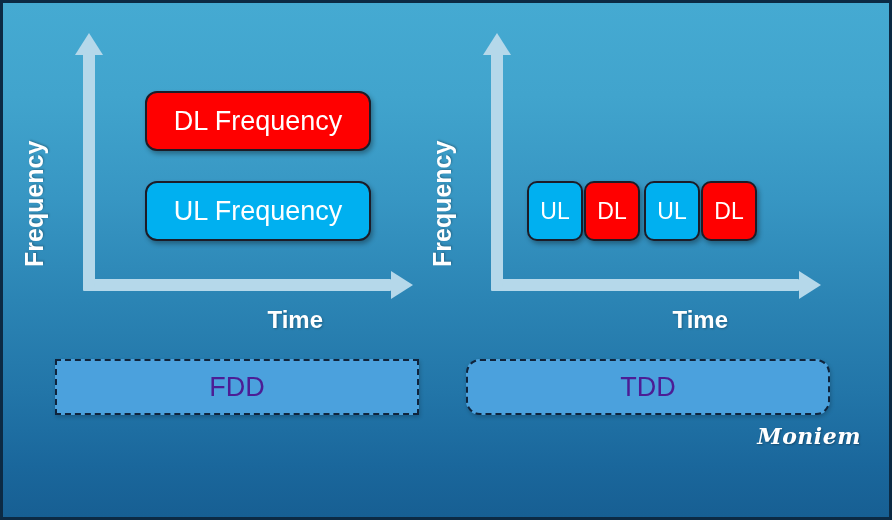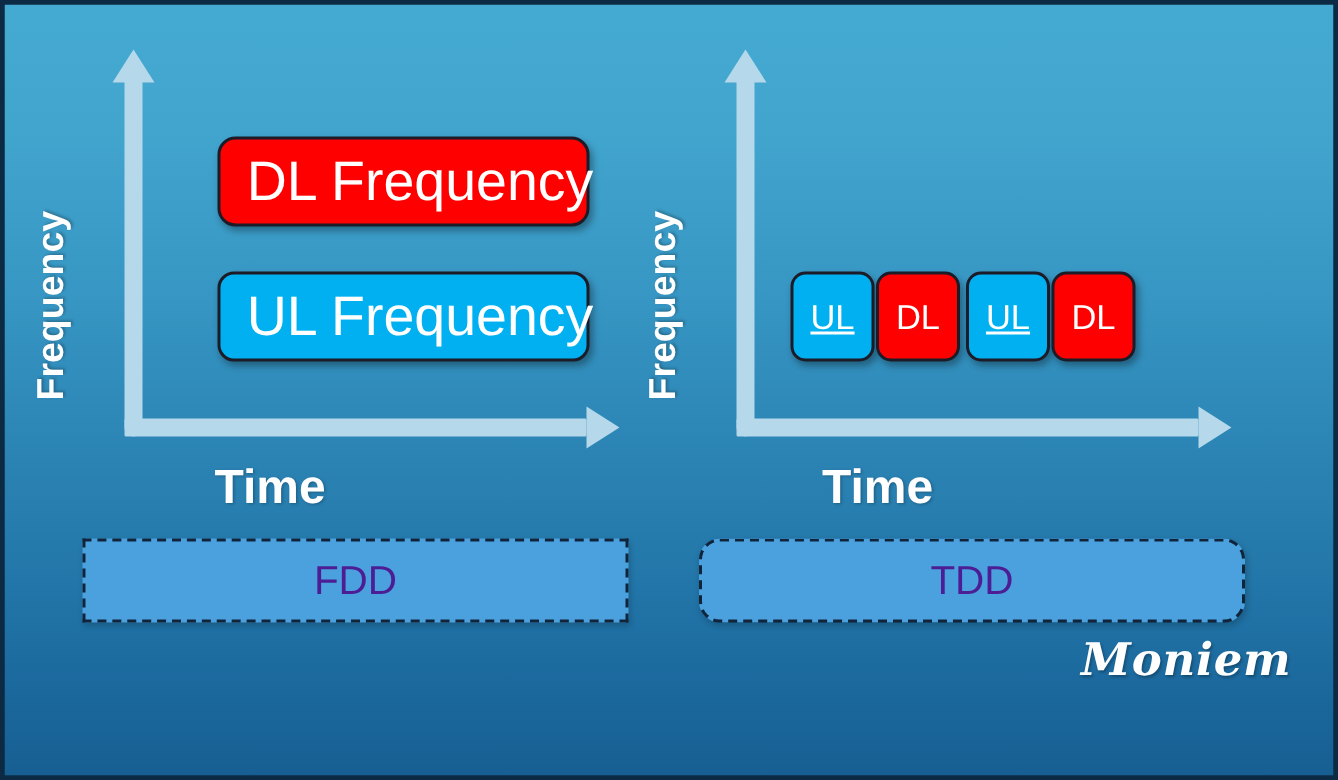--- a/index.html
+++ b/index.html
@@ -77,58 +77,57 @@
     font-weight: bold;
     letter-spacing: 0px;
     transform-origin: left bottom;
     transform: rotate(-90deg);
     white-space: nowrap;
     text-shadow: 1px 1px 2px rgba(0,0,0,0.25);
   }
   .label-time {
     position: absolute;
     color: #ffffff;
-    font-size: 32px;
+    font-size: 24px;
     font-weight: bold;
     white-space: nowrap;
-    text-align: left;
+    text-align: right;
     text-shadow: 1px 1px 2px rgba(0,0,0,0.25);
   }
 
   
   .band {
     position: absolute;
     display: flex;
     align-items: center;
     justify-content: center;
     border: 2px solid #1c1c28;
     border-radius: 12px;
     color: #ffffff;
-    font-size: 37px;
+    font-size: 27px;
     white-space: nowrap;
     box-shadow: 2px 3px 5px rgba(0,0,0,0.33);
-    padding-left: 22px;
   }
   .band.dl { background: #ff0000; }
-  .band.ul { background: #00b0f0; border-radius: 11px; }
+  .band.ul { background: #00b0f0; }
 
   
   .slot {
     position: absolute;
     display: flex;
     align-items: center;
     justify-content: center;
     border: 2px solid #1c1c28;
     border-radius: 10px;
     color: #ffffff;
     font-size: 23px;
     box-shadow: 2px 3px 5px rgba(0,0,0,0.33);
   }
   .slot.dl { background: #ff0000; }
-  .slot.ul { background: #00b0f0; text-decoration: underline; }
+  .slot.ul { background: #00b0f0; }
 
   
   .caption-box {
     position: absolute;
     display: flex;
     align-items: center;
     justify-content: center;
     background: #4ba1dd;
     border: 2px dashed #10243c;
     color: #4c1d95;
@@ -138,21 +137,21 @@
 
   
   .wm-logo {
     position: absolute;
     right: 28px;
     top: 420px;
     color: #ffffff;
     font-family: "DejaVu Serif", serif;
     font-style: italic;
     font-weight: bold;
-    font-size: 30px;
+    font-size: 22px;
     letter-spacing: 0.5px;
     white-space: nowrap;
     text-shadow: 1px 1px 2px rgba(0,0,0,0.3);
   }
   .wm-url {
     position: absolute;
     right: 20px;
     top: 466px;
     color: #ffffff;
     font-size: 27px;

